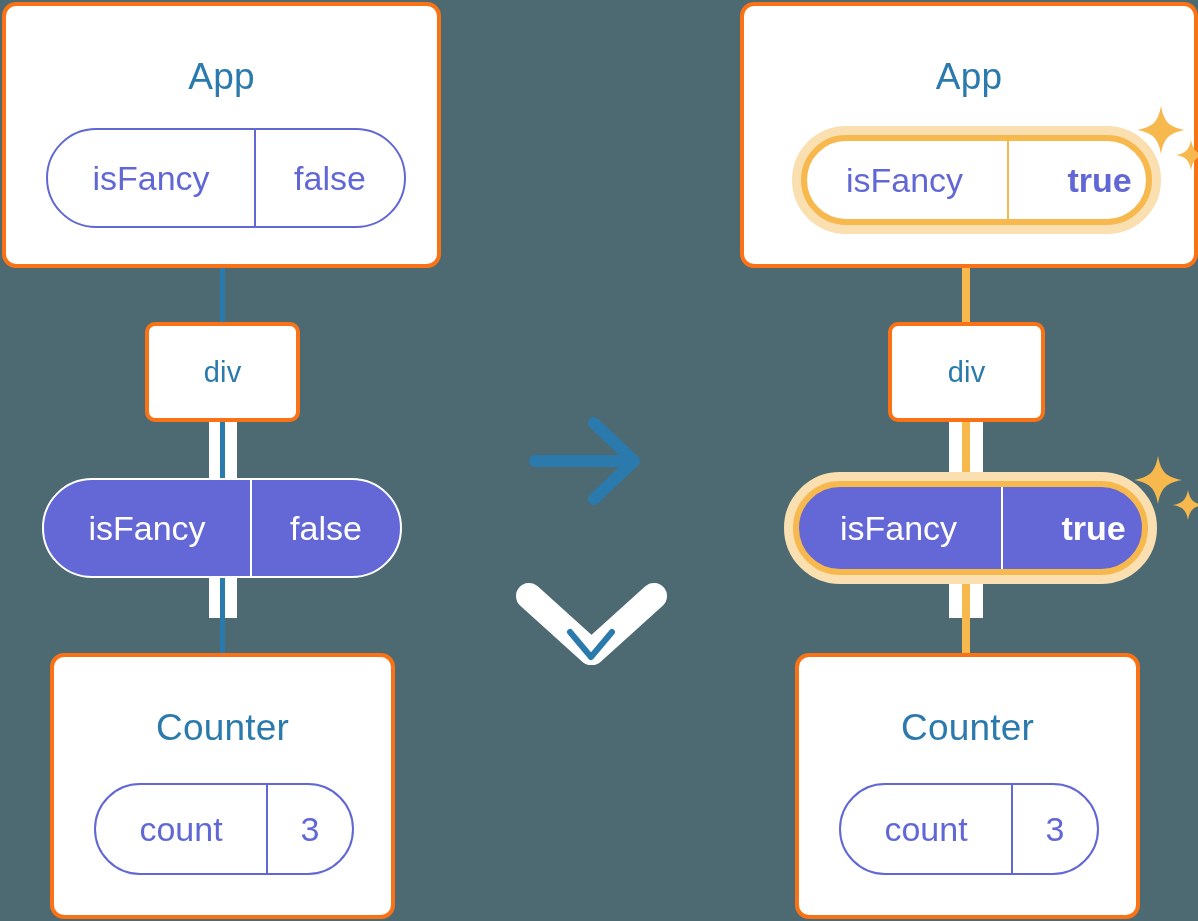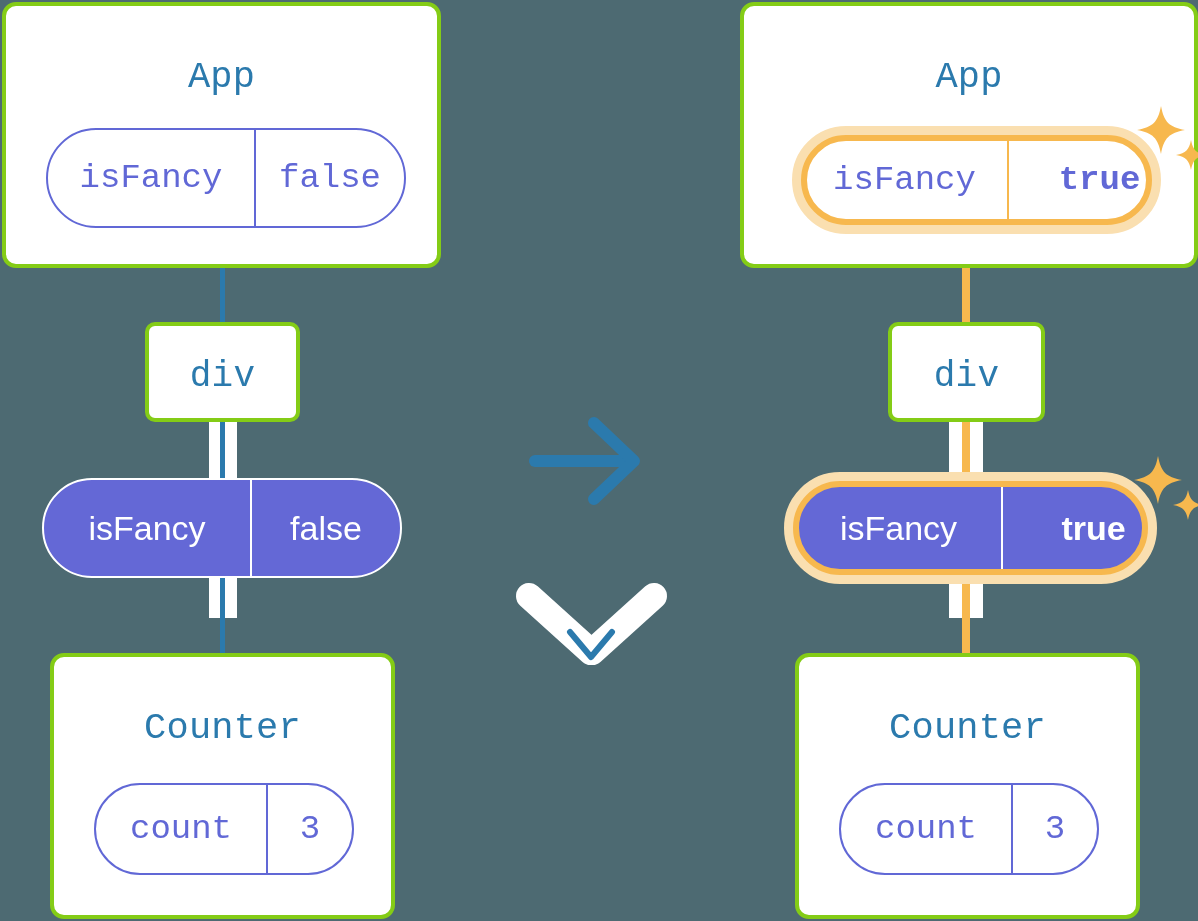--- a/index.html
+++ b/index.html
@@ -25,37 +25,36 @@
     width: 460px;
     height: 921px;
   }
   #panel-before { left: 0; }
   #panel-after  { left: 738px; }
 
   
   .cbox {
     position: absolute;
     background: #ffffff;
-    border: 4px solid #84cc16;
+    border: 4px solid #f97316;
     border-radius: 14px;
     box-sizing: border-box;
-    font-family: Liberation Mono, monospace;
   }
   .cbox-title {
     position: absolute;
     left: 0;
     right: 0;
     text-align: center;
     color: #2b7aad;
     font-size: 37px;
     font-weight: 400;
     letter-spacing: .2px;
   }
   .cbox-title.small {
-    font-size: 36px;
+    font-size: 29px;
   }
 
   
   .pill {
     position: absolute;
     display: flex;
     align-items: stretch;
     box-sizing: border-box;
     border-radius: 999px;
     overflow: hidden;

